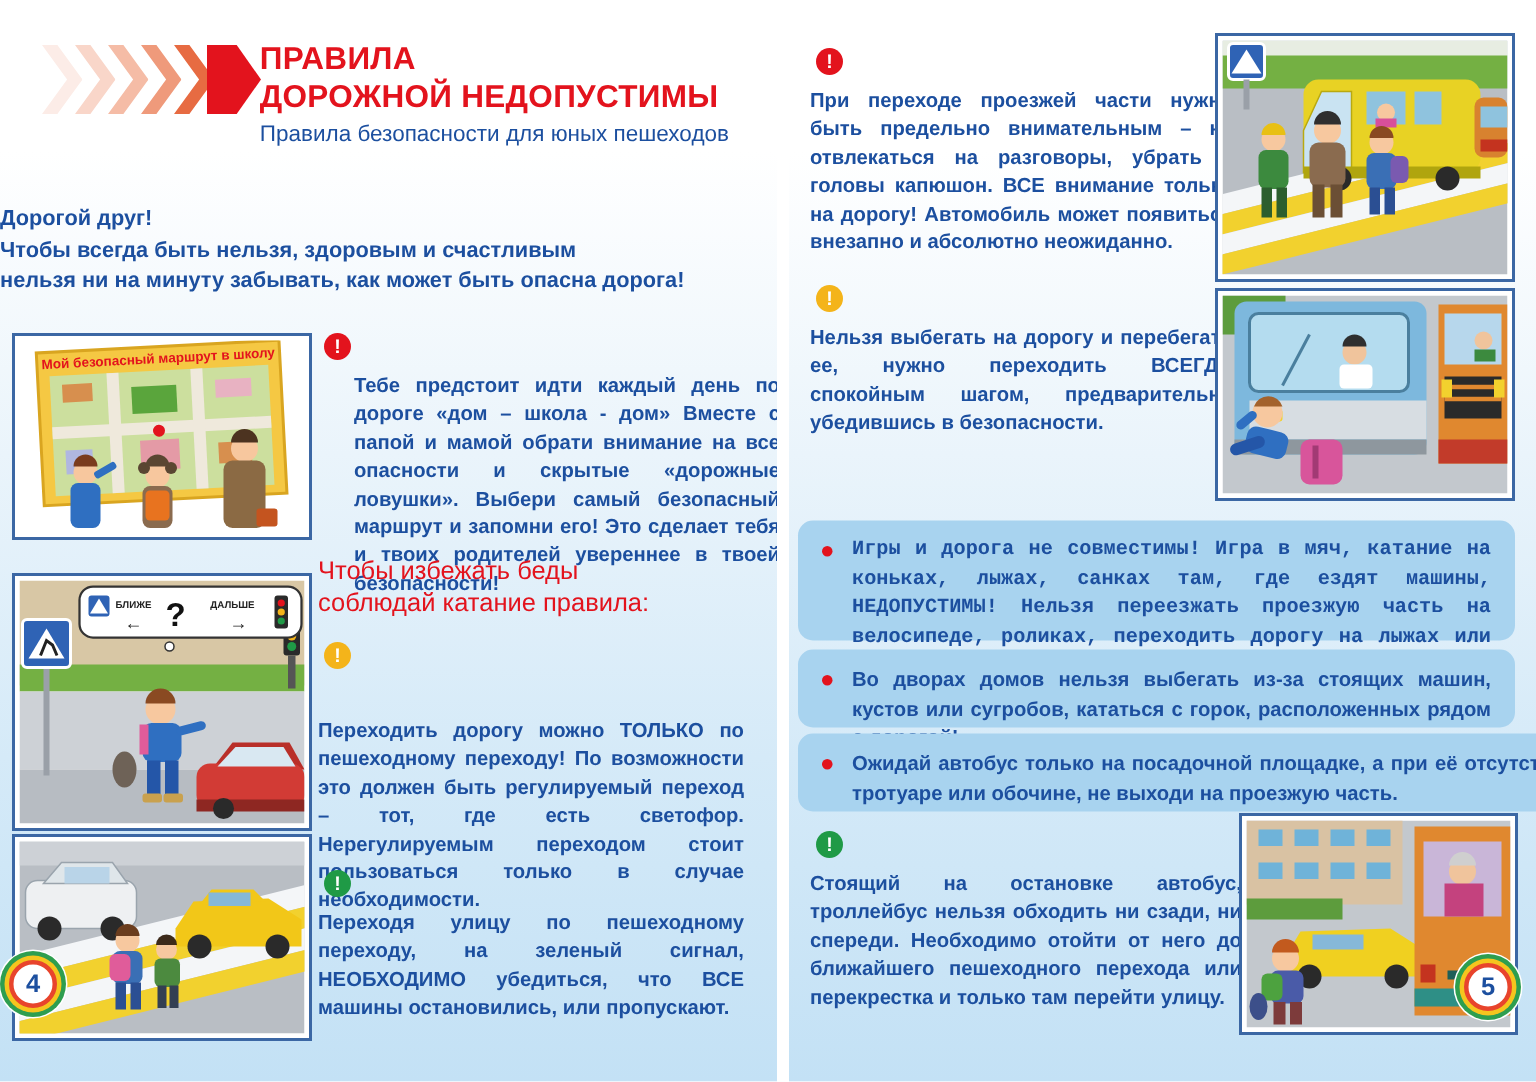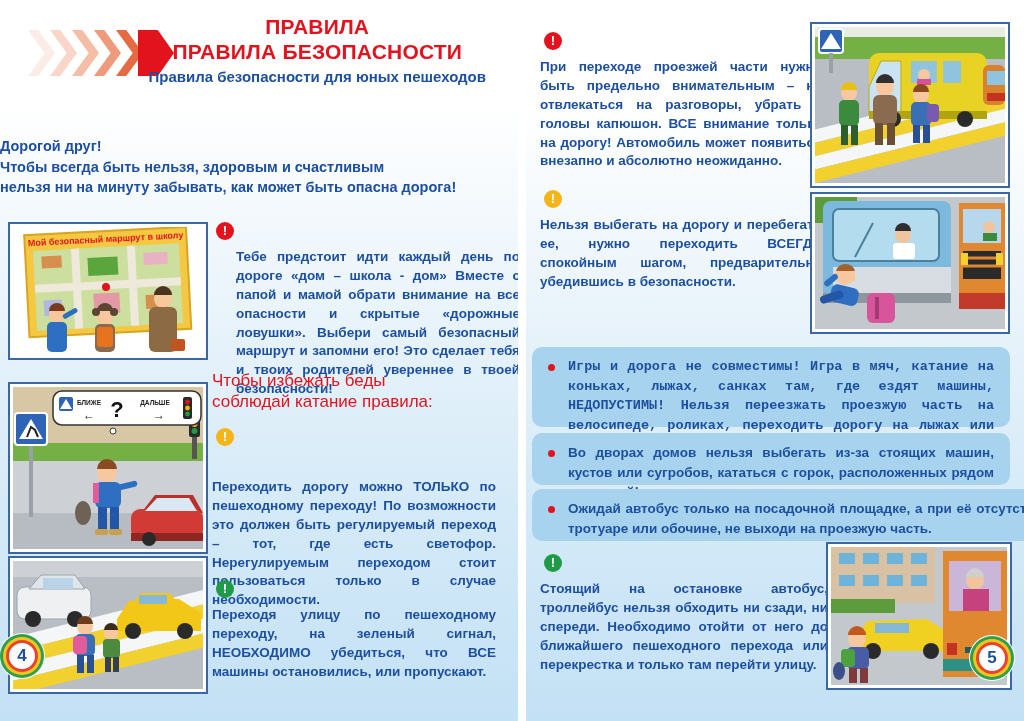--- a/index.html
+++ b/index.html
@@ -18,23 +18,23 @@
 
   
   .chevrons{position:absolute;left:28px;top:30px;height:46px;display:flex;align-items:center;}
   .chev{display:inline-block;width:27px;height:46px;margin-right:-5px;
     clip-path:polygon(0 0,38% 0,100% 50%,38% 100%,0 100%,62% 50%);}
   .chev.c1{background:#fcece7;} .chev.c2{background:#f9d6c9;} .chev.c3{background:#f5bca6;}
   .chev.c4{background:#ef9a7b;} .chev.c5{background:#e76b42;}
   .chev-solid{display:inline-block;width:36px;height:46px;background:#e3131d;
     clip-path:polygon(0 0,55% 0,100% 50%,55% 100%,0 100%);}
 
-  .title-block{position:absolute;right:32px;top:15px;text-align:center;line-height:1.18;margin-left:33px;}
+  .title-block{position:absolute;right:32px;top:28px;text-align:left;line-height:1.18;margin-left:33px;}
   .title-red{color:#e3131d;font-weight:bold;font-size:21px;letter-spacing:.2px;}
-  .subtitle-blue{color:#1c4f9f;font-weight:bold;font-size:15px;margin-top:3px;}
+  .subtitle-blue{color:#1c4f9f;font-weight:normal;font-size:15px;margin-top:3px;}
 
   .intro{position:absolute;left:0;right:0;top:136px;text-align:left;
     color:#1c4f9f;font-weight:bold;font-size:14.5px;line-height:1.42;}
 
   .pic{position:absolute;background:#ffffff;border:2px solid #3b67a4;padding:3px;box-sizing:border-box;}
   .pic svg{display:block;width:100%;height:100%;}
 
   .excl{position:absolute;width:18px;height:18px;border-radius:50%;color:#fff;
     font-weight:bold;font-size:13px;text-align:center;line-height:18px;}
   .excl::before{content:"!";}
@@ -66,21 +66,21 @@
       <span class="chev c1"></span>
       <span class="chev c2"></span>
       <span class="chev c3"></span>
       <span class="chev c4"></span>
       <span class="chev c5"></span>
       <span class="chev-solid"></span>
     </div>
 
     <div class="title-block">
       <div class="title-red">ПРАВИЛА</div>
-      <div class="title-red">ПРАВИЛА БЕЗОПАСНОСТИ</div>
+      <div class="title-red">ДОРОЖНОЙ НЕДОПУСТИМЫ</div>
       <div class="subtitle-blue">Правила безопасности для юных пешеходов</div>
     </div>
 
     <div class="intro">
       <div>Дорогой друг!</div>
       <div>Чтобы всегда быть нельзя, здоровым и счастливым</div>
       <div>нельзя ни на минуту забывать, как может быть опасна дорога!</div>
     </div>
 
     <div class="pic" style="left:8px;top:222px;width:200px;height:138px;">

